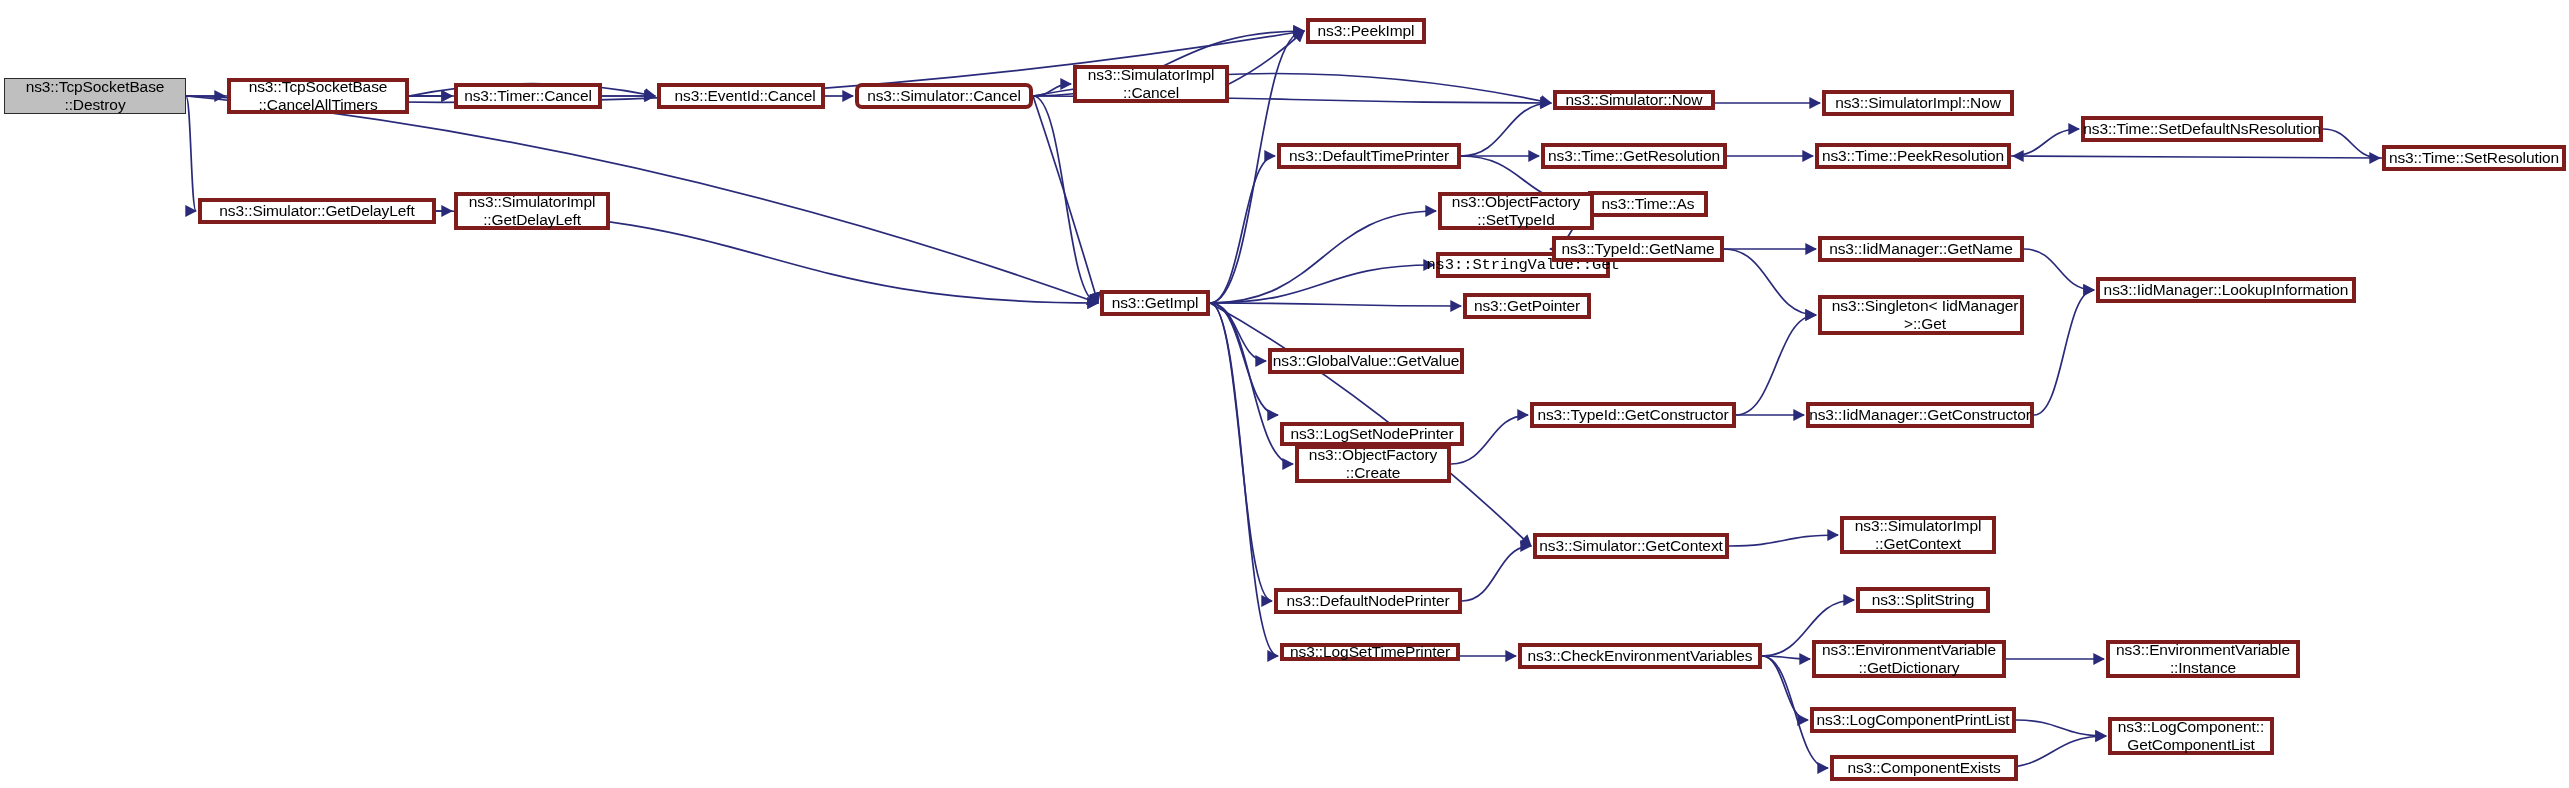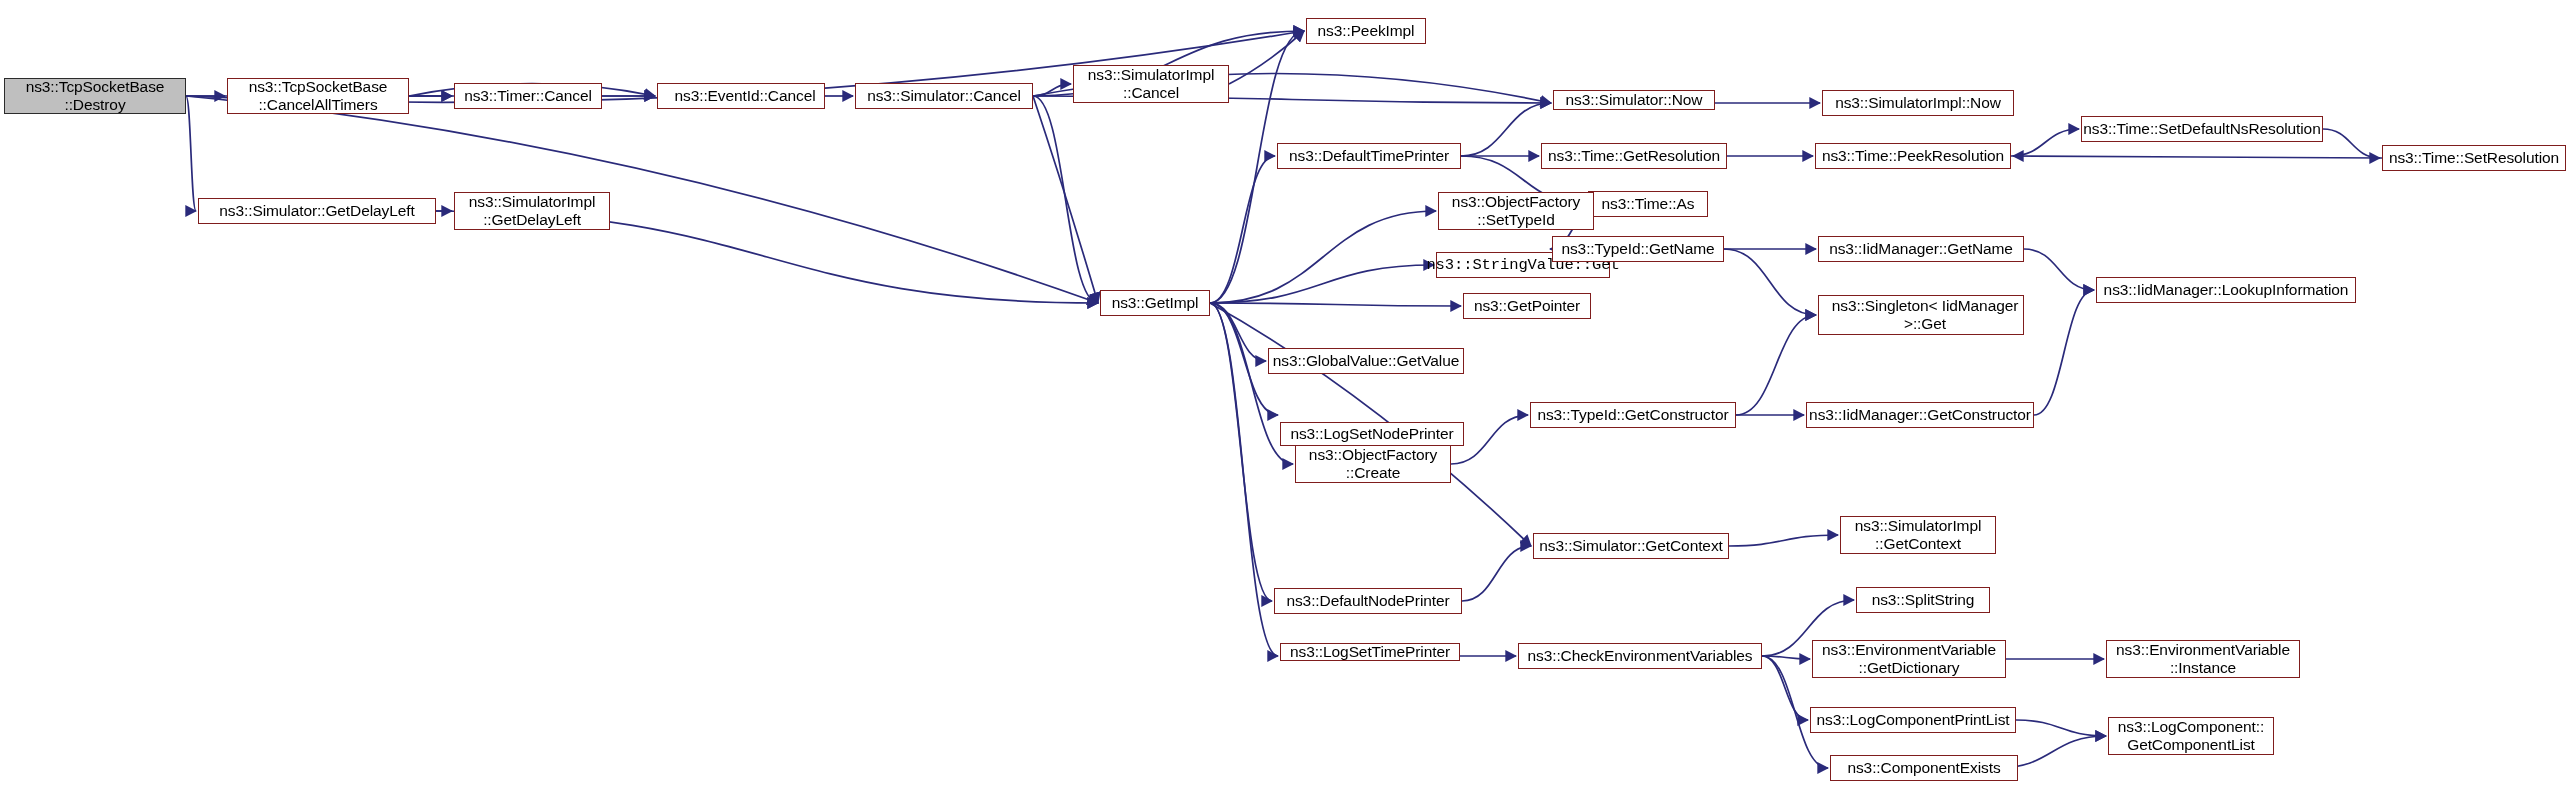--- a/index.html
+++ b/index.html
@@ -20,21 +20,21 @@
     position: absolute;
     left: 0;
     top: 0;
     width: 2569px;
     height: 788px;
     pointer-events: none;
   }
   .node {
     position: absolute;
     box-sizing: border-box;
-    border: 1px solid #7f1d1d;
+    border: 4px solid #7f1d1d;
     background: #ffffff;
     color: #000000;
     font-size: 15.5px;
     line-height: 1.18;
     display: flex;
     align-items: center;
     justify-content: center;
     text-align: center;
     white-space: pre-line;
     letter-spacing: -0.1px;
@@ -117,21 +117,21 @@
   <div id="nodes-layer">
       <div class="node root" style="left: 4px; top: 78px; width: 182px; height: 36px;">ns3::TcpSocketBase
 ::Destroy</div>
       <div class="node" style="left: 227px; top: 78px; width: 182px; height: 36px;">ns3::TcpSocketBase
 ::CancelAllTimers</div>
       <div class="node" style="left: 198px; top: 198px; width: 238px; height: 26px;">ns3::Simulator::GetDelayLeft</div>
       <div class="node" style="left: 454px; top: 83px; width: 148px; height: 26px;">ns3::Timer::Cancel</div>
       <div class="node" style="left: 454px; top: 192px; width: 156px; height: 38px;">ns3::SimulatorImpl
 ::GetDelayLeft</div>
       <div class="node" style="left: 657px; top: 83px; width: 168px; height: 26px; padding-left: 8px;">ns3::EventId::Cancel</div>
-      <div class="node" style="left: 855px; top: 83px; width: 178px; height: 26px;">ns3::Simulator::Cancel</div>
+      <div class="node" style="left: 855px; top: 83px; width: 178px; height: 26px; border-radius: 7px;">ns3::Simulator::Cancel</div>
       <div class="node" style="left: 1073px; top: 65px; width: 156px; height: 38px;">ns3::SimulatorImpl
 ::Cancel</div>
       <div class="node" style="left: 1306px; top: 18px; width: 120px; height: 26px;">ns3::PeekImpl</div>
       <div class="node" style="left: 1553px; top: 90px; width: 162px; height: 20px;">ns3::Simulator::Now</div>
       <div class="node" style="left: 1822px; top: 90px; width: 192px; height: 26px;">ns3::SimulatorImpl::Now</div>
       <div class="node" style="left: 1277px; top: 143px; width: 184px; height: 26px;">ns3::DefaultTimePrinter</div>
       <div class="node" style="left: 1541px; top: 143px; width: 186px; height: 26px;">ns3::Time::GetResolution</div>
       <div class="node" style="left: 1815px; top: 143px; width: 196px; height: 26px;">ns3::Time::PeekResolution</div>
       <div class="node" style="left: 2081px; top: 116px; width: 242px; height: 26px;">ns3::Time::SetDefaultNsResolution</div>
       <div class="node" style="left: 2382px; top: 145px; width: 184px; height: 26px;">ns3::Time::SetResolution</div>

